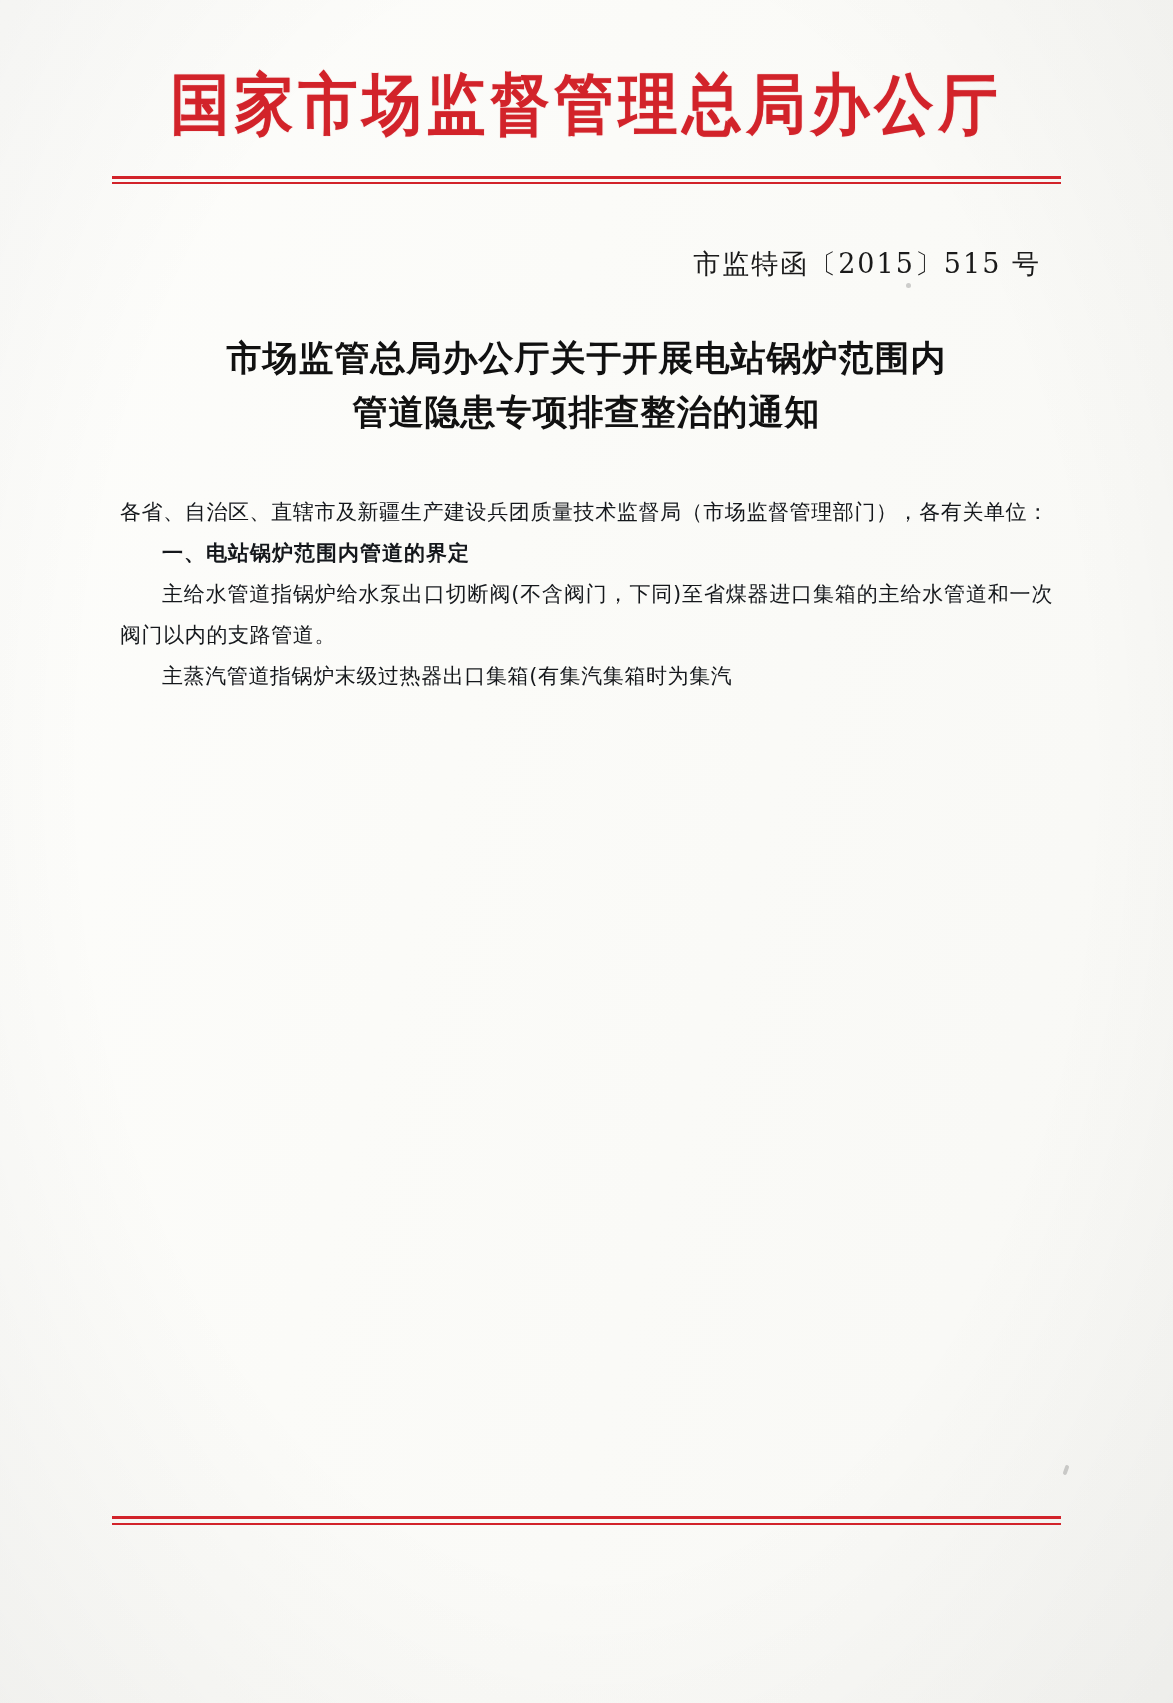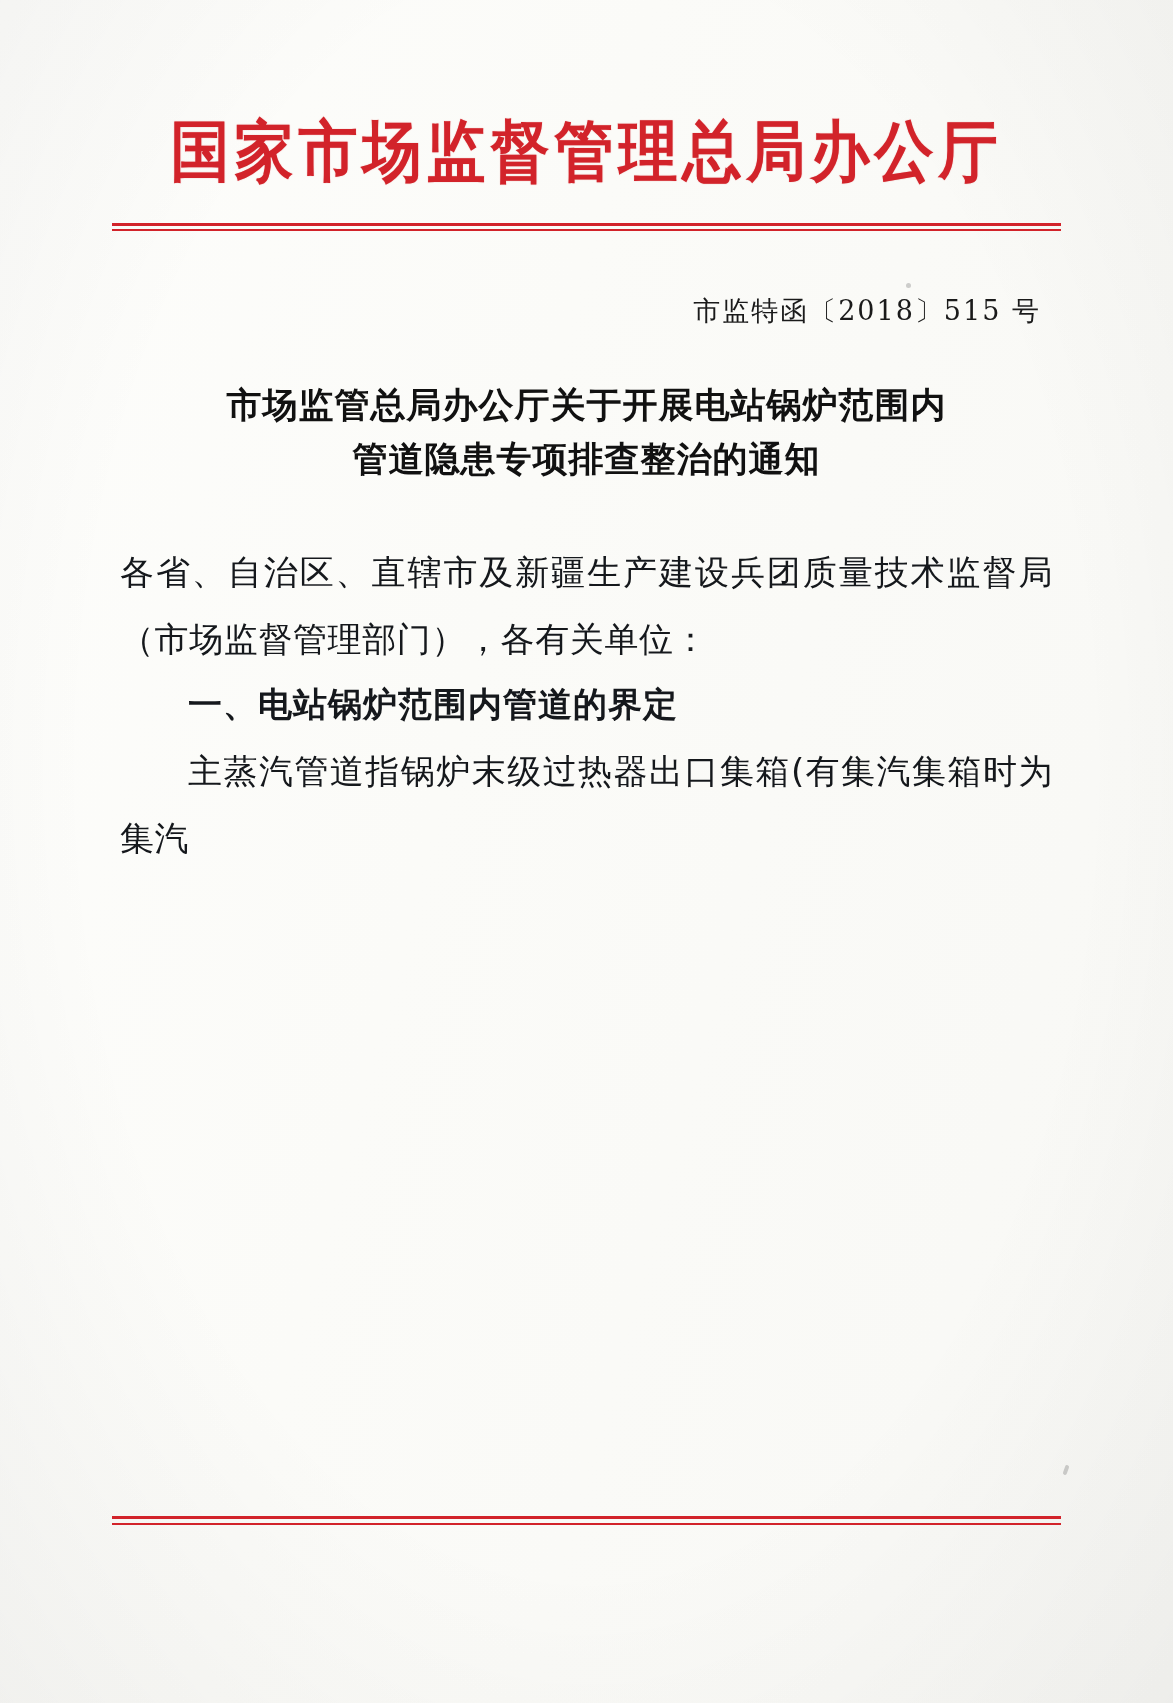--- a/index.html
+++ b/index.html
@@ -28,21 +28,21 @@
     z-index: 0;
   }
   .content {
     position: relative;
     z-index: 1;
     padding: 0 120px;
   }
 
   
   .masthead {
-    padding-top: 116px;
+    padding-top: 69px;
     text-align: center;
   }
   .masthead-title {
     color: #d2232a;
     font-family: "DejaVu Serif", "Liberation Serif", serif;
     font-weight: bold;
     font-size: 59px;
     letter-spacing: 5px;
     line-height: 1.1;
     white-space: nowrap;
@@ -88,21 +88,21 @@
     line-height: 1.58;
     letter-spacing: 1px;
     color: #111;
   }
   .doc-title .line2 { display: block; font-family: Liberation Serif, serif; }
 
   
   .body-text {
     margin-top: 52px;
     font-family: "DejaVu Sans", "Liberation Sans", sans-serif;
-    font-size: 34px;
+    font-size: 21px;
     line-height: 1.95;
     color: #15181c;
     letter-spacing: 0.6px;
     text-align: justify;
   }
   .para { margin: 0; }
   .indent { text-indent: 2em; }
   .section-head {
     margin: 0;
     text-indent: 2em;
@@ -142,30 +142,31 @@
 
 <div class="page">
 
   <div class="content">
 
     <div class="masthead">
       <div class="masthead-title">国家市场监督管理总局办公厅</div>
       <div class="rule-double"></div>
     </div>
 
-    <div class="doc-number">市监特函〔2018〕515 号</div>
+    <div class="doc-number">市监特函〔2015〕515 号</div>
 
     <div class="doc-title">
       <span class="line1">市场监管总局办公厅关于开展电站锅炉范围内</span>
       <span class="line2">管道隐患专项排查整治的通知</span>
     </div>
 
     <div class="body-text">
       <p class="para">各省、自治区、直辖市及新疆生产建设兵团质量技术监督局（市场监督管理部门），各有关单位：</p>
       <p class="section-head">一、电站锅炉范围内管道的界定</p>
+      <p class="para indent">主给水管道指锅炉给水泵出口切断阀(不含阀门，下同)至省煤器进口集箱的主给水管道和一次阀门以内的支路管道。</p>
       <p class="para indent">主蒸汽管道指锅炉末级过热器出口集箱(有集汽集箱时为集汽</p>
     </div>
 
   </div>
 
   <div class="footer-rule">
     <div class="r1"></div>
     <div class="r2"></div>
   </div>
 

